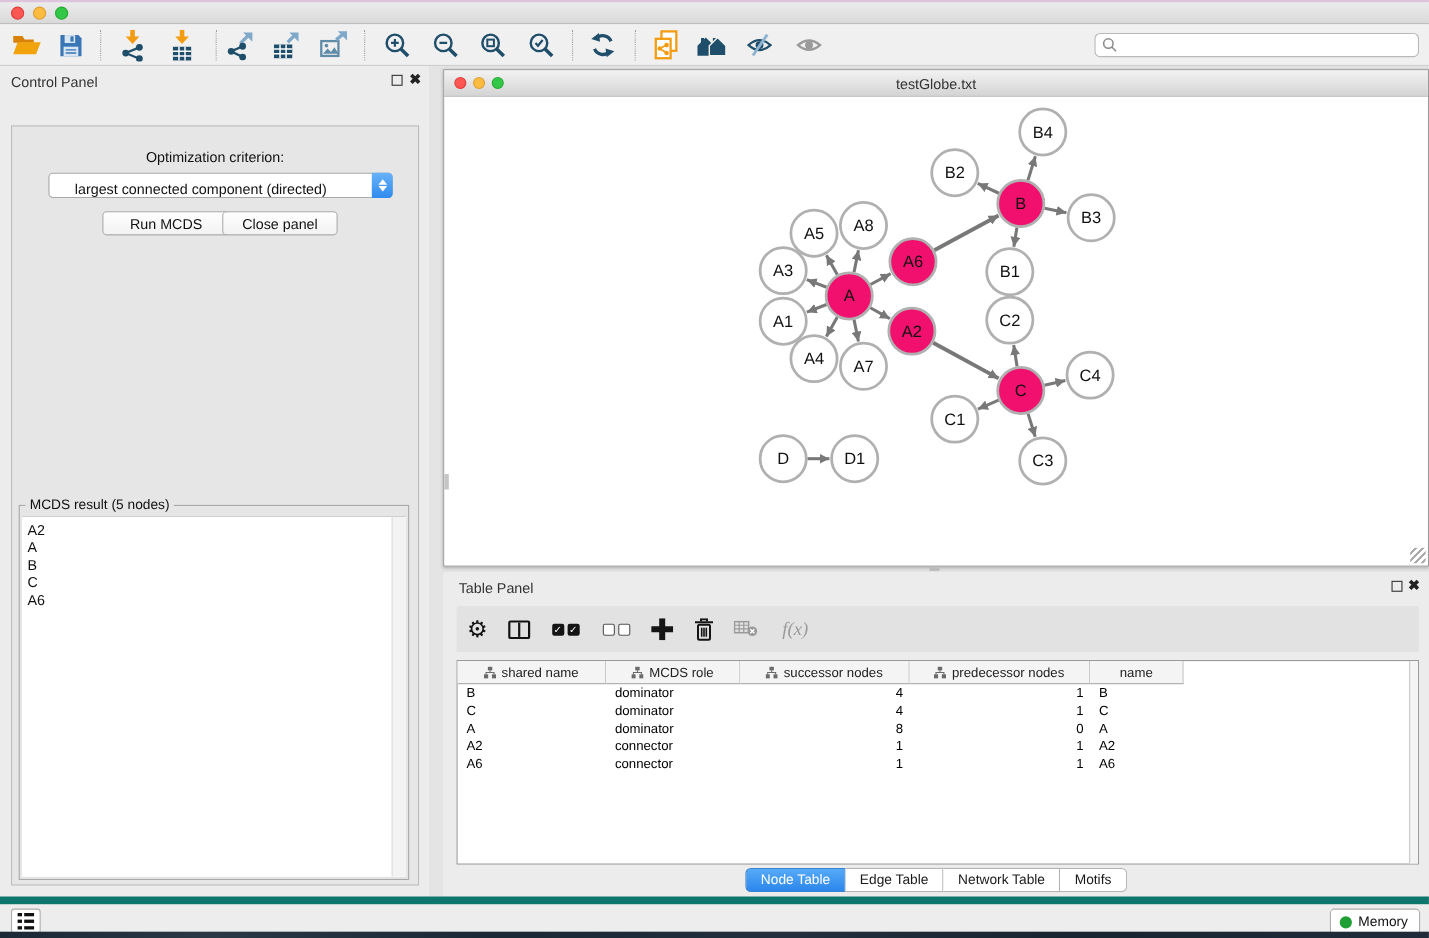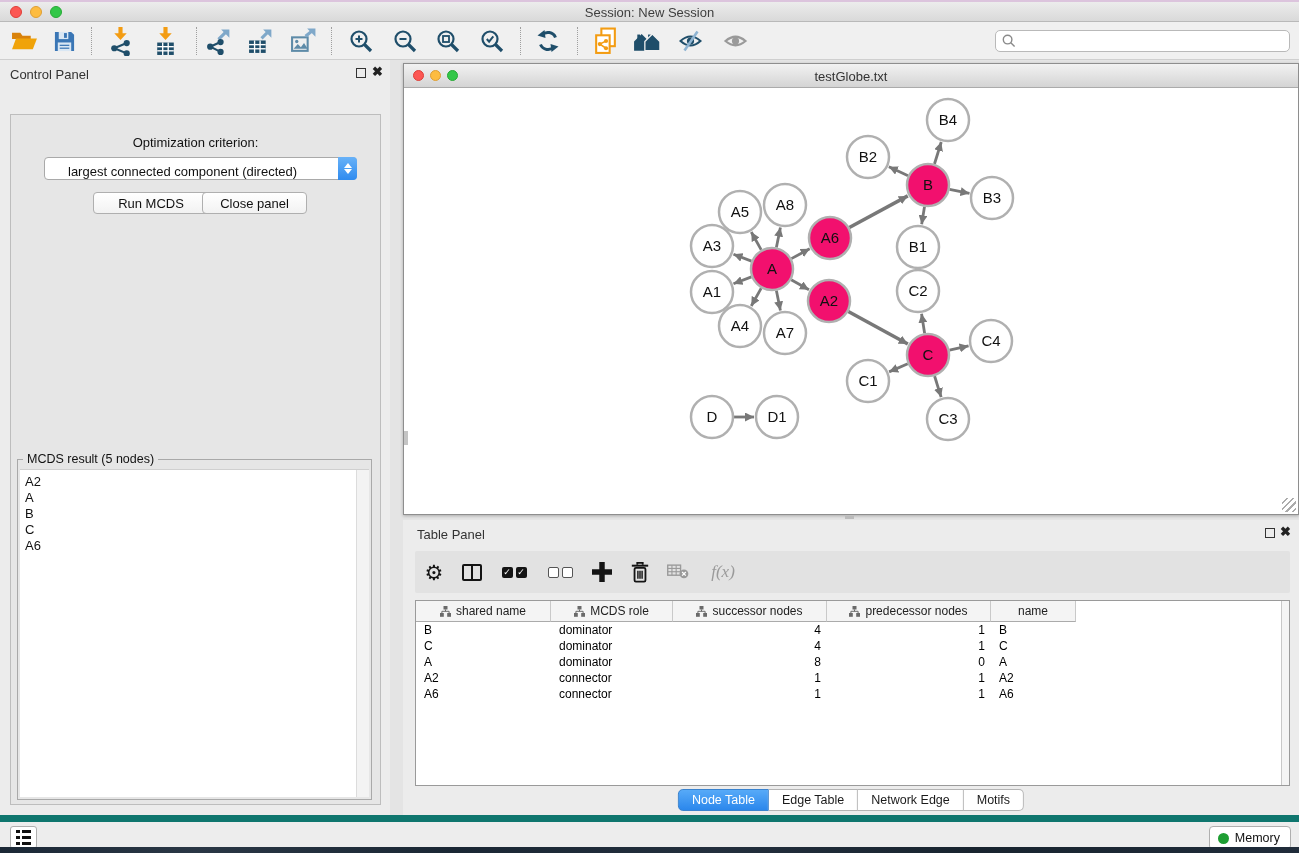--- a/index.html
+++ b/index.html
@@ -150,21 +150,20 @@
 <body>
 
 <div id="app">
 
   <div class="titlebar">
     <div class="tl-group">
       <div class="tl red"></div>
       <div class="tl yellow"></div>
       <div class="tl green"></div>
     </div>
-    <div class="title">Session: New Session</div>
   </div>
 
   <div class="toolbar">
     <div class="tb-btn" style="left:8px">
       <svg width="27" height="22" viewBox="0 0 26 21">
           <path d="M1 2.5 h8 l2 3 h8 v3 H1 z" fill="#D9820B"></path>
           <path d="M1 18.5 L4.8 8 H25 L21 18.5 z" fill="#F0A30A"></path>
         </svg>
     </div>
     <div class="tb-btn" style="left:48px">
@@ -614,21 +613,21 @@
             <div class="td right" style="width: 154px;">1</div>
             <div class="td right" style="width: 164px;">1</div>
             <div class="td left" style="width: 85px;">A6</div>
           </div>
         </div>
       <div class="tbl-scroll"></div>
     </div>
     <div class="seg-row" id="bottom-tabs">
         <span class="seg active">Node Table</span>
         <span class="seg">Edge Table</span>
-        <span class="seg">Network Edge</span>
+        <span class="seg">Network Table</span>
         <span class="seg">Motifs</span>
       </div>
   </div>
 
   <div id="status-bar">
     <div class="list-btn">
       <div class="list-row">
           <div class="list-dot"></div>
           <div class="list-bar"></div>
         </div>

